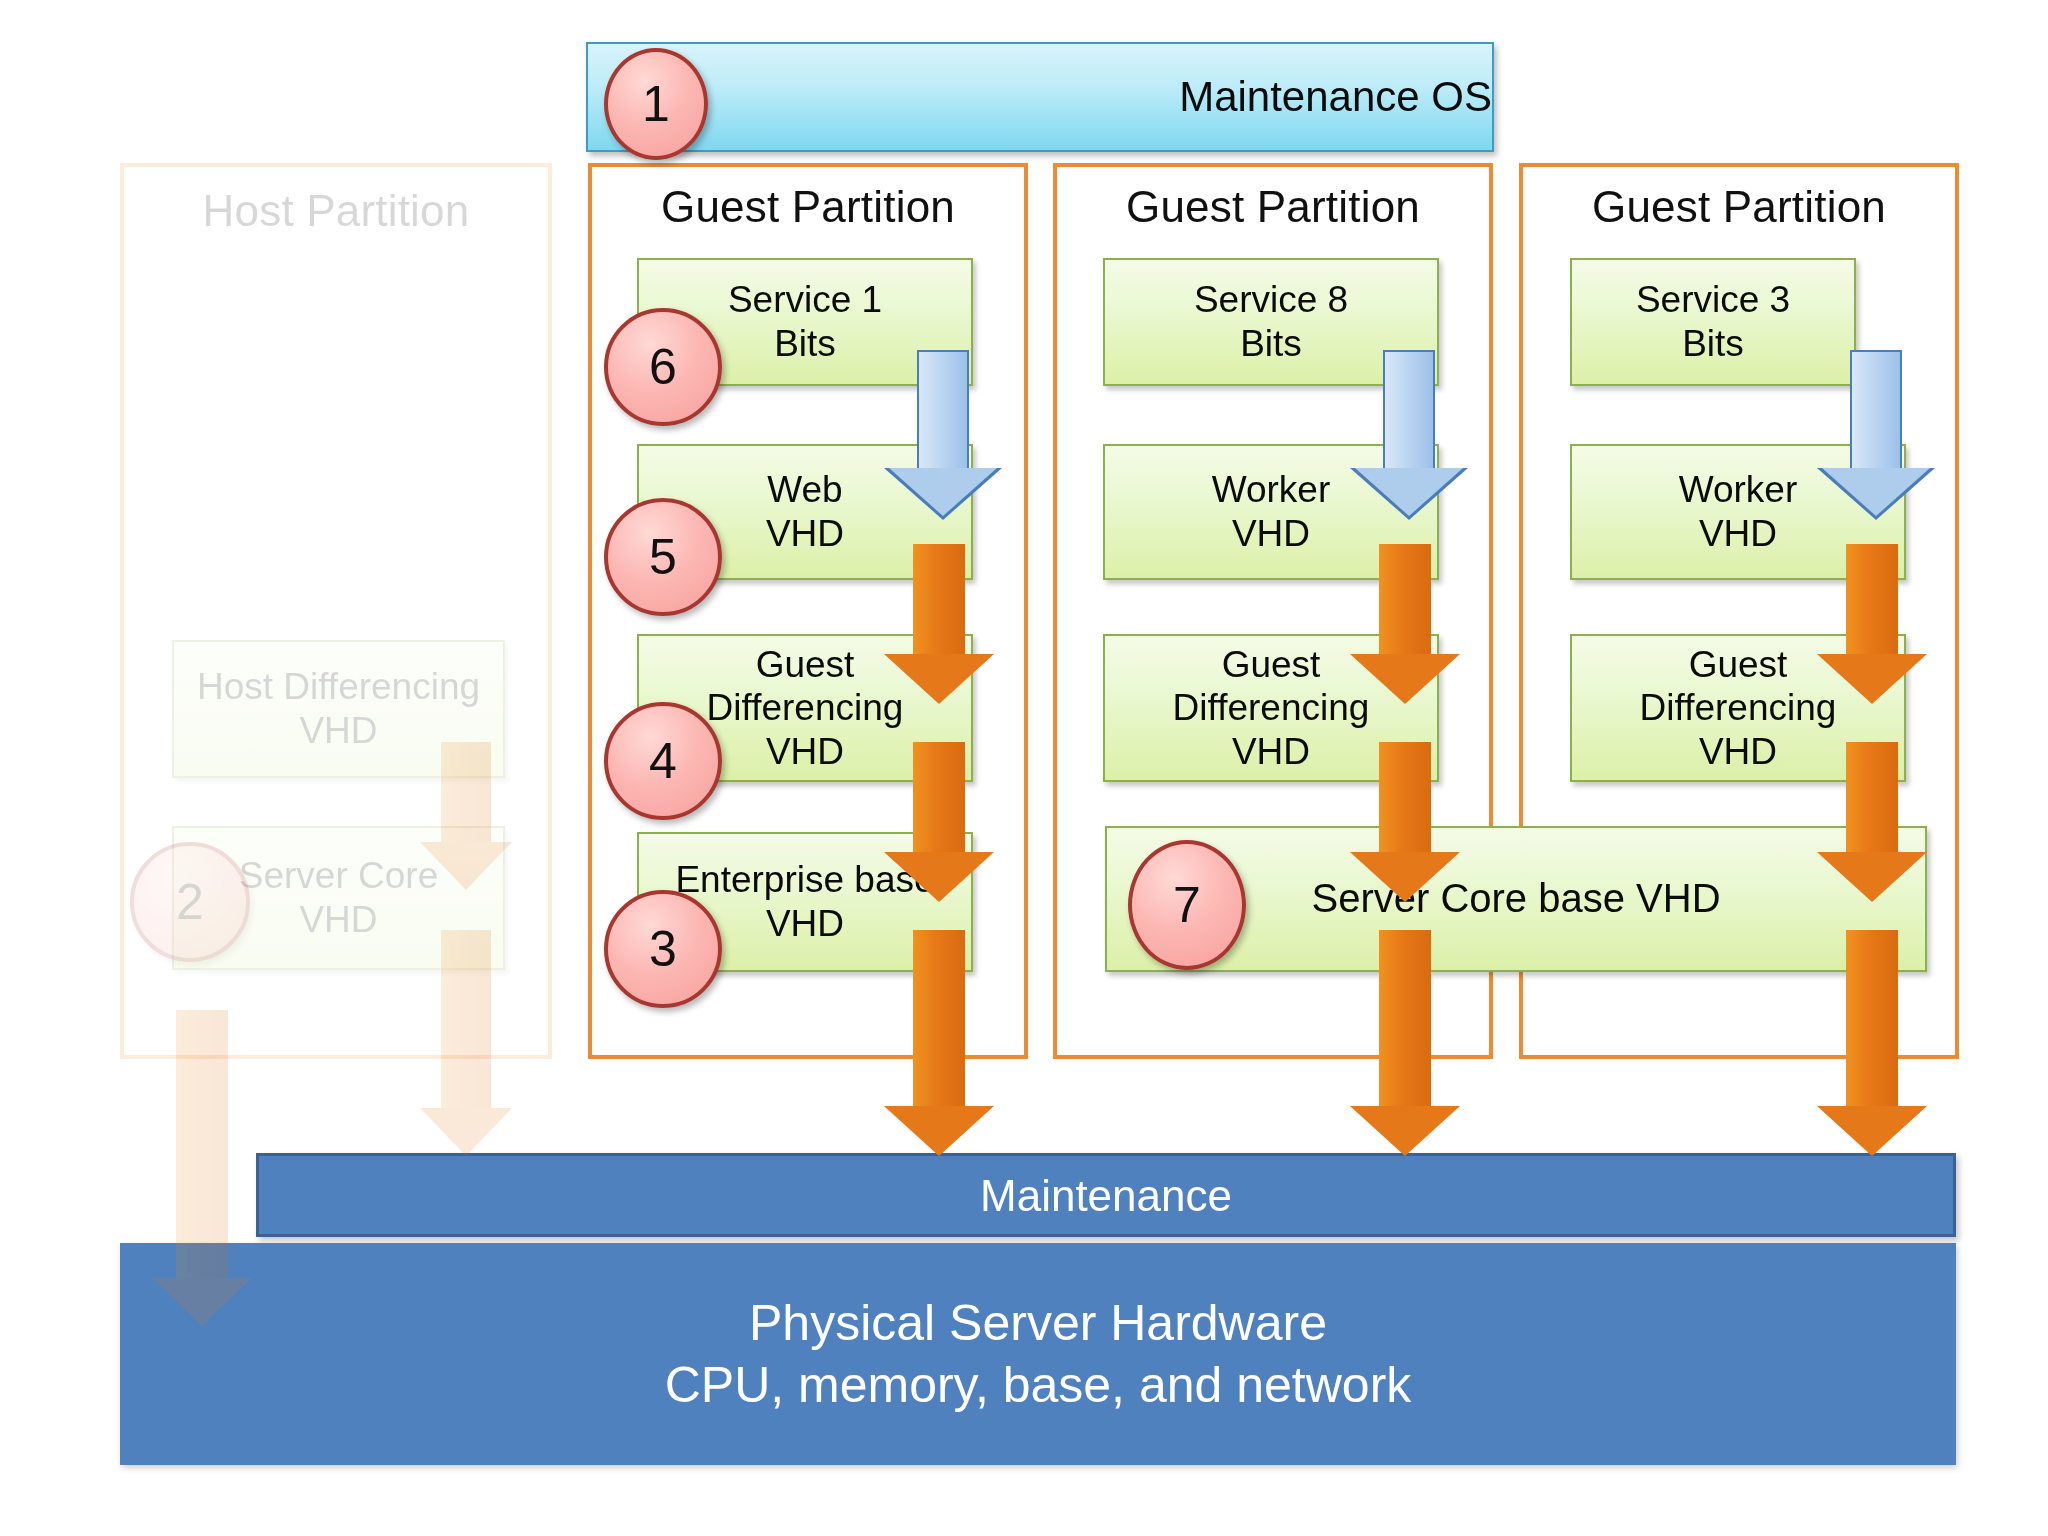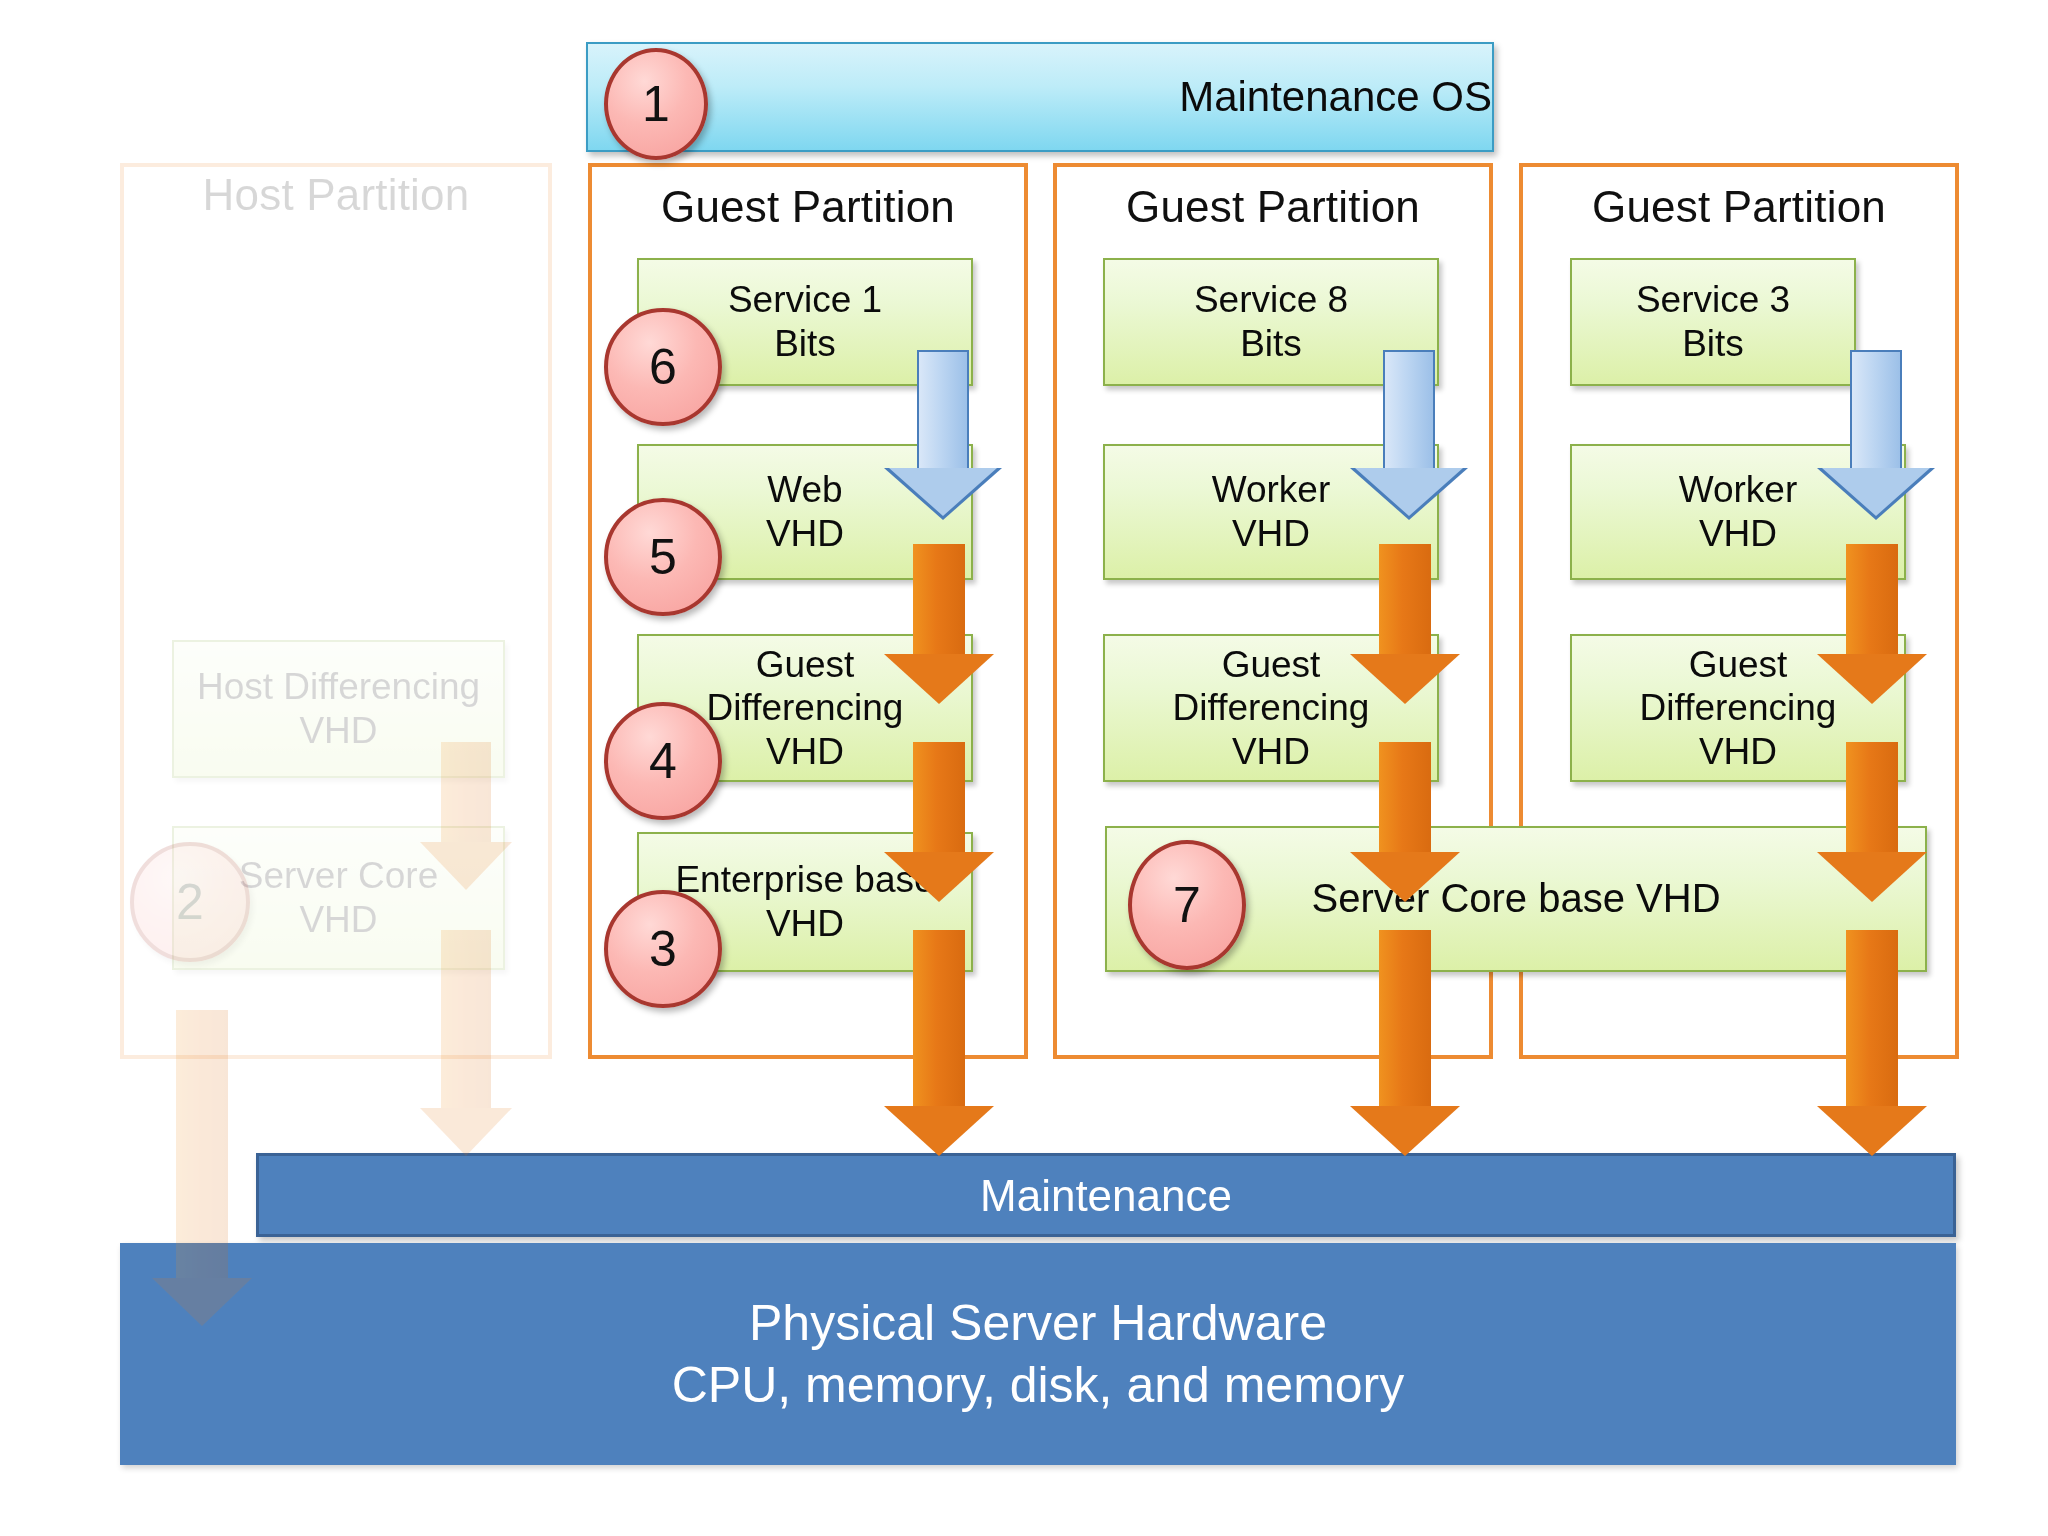--- a/index.html
+++ b/index.html
@@ -98,21 +98,21 @@
 <div id="stage">
 
   <div class="cyanbar" style="left:586px;top:42px;width:908px;height:110px;">
     <span>Maintenance OS</span>
   </div>
   <div class="badge" style="left:604px;top:48px;width:96px;height:104px;border-radius:50%;">
     <span>1</span>
   </div>
 
   <div class="partition faded-strong" style="left:120px;top:163px;width:432px;height:896px;"></div>
-  <div class="partition-title faded-strong" style="left:120px;top:170px;width:432px;">Host Partition</div>
+  <div class="partition-title faded-strong" style="left:120px;top:186px;width:432px;">Host Partition</div>
 
   <div class="vhdbox faded-strong" style="left:172px;top:640px;width:333px;height:138px;">
     <span>Host Differencing</span>
     <span>VHD</span>
   </div>
 
   <div class="vhdbox faded-strong" style="left:172px;top:826px;width:333px;height:144px;">
     <span>Server Core</span>
     <span>VHD</span>
   </div>
@@ -280,16 +280,16 @@
   <div class="badge ellipse" style="left:1128px;top:840px;width:110px;height:122px;">
     <span>7</span>
   </div>
 
   <div class="bluebar" style="left:256px;top:1153px;width:1700px;height:84px;">
     <span>Maintenance</span>
   </div>
 
   <div class="bluebar hardware" style="left:120px;top:1243px;width:1836px;height:222px;">
     <span>Physical Server Hardware</span>
-    <span>CPU, memory, disk, and memory</span>
+    <span>CPU, memory, base, and network</span>
   </div>
 
 </div>
 
 </body></html>

